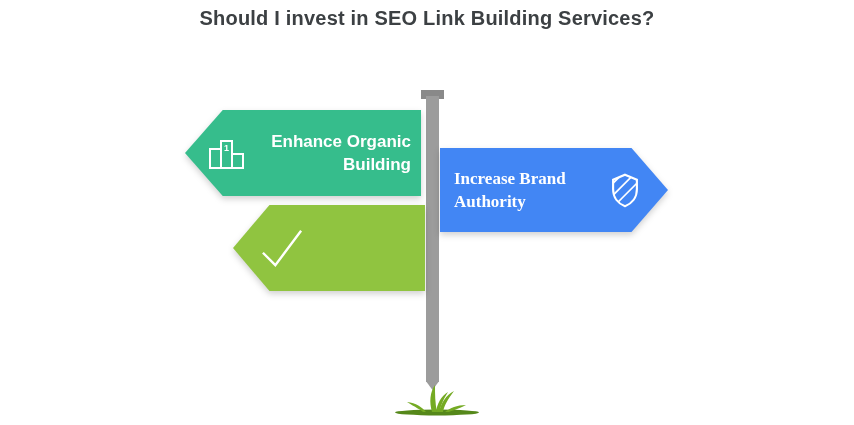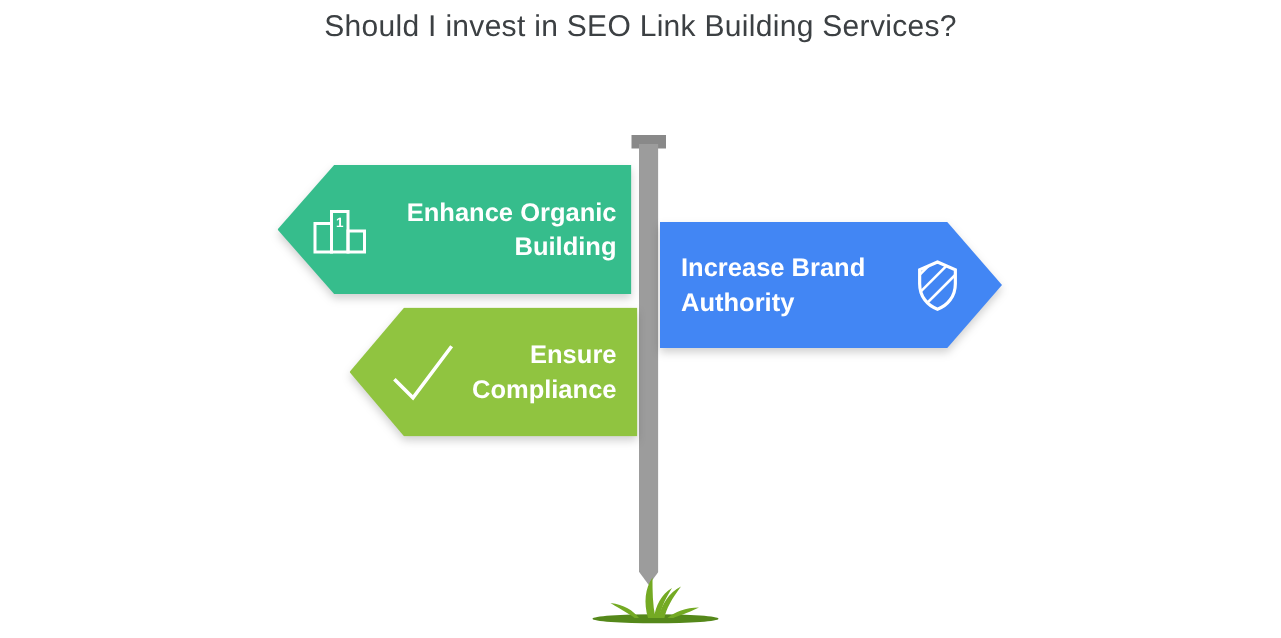--- a/index.html
+++ b/index.html
@@ -16,21 +16,21 @@
     background: #ffffff;
     overflow: hidden;
   }
   .title {
     position: absolute;
     top: 7px;
     left: 0;
     width: 100%;
     text-align: center;
     font-size: 20px;
-    font-weight: normal;
+    font-weight: bold;
     color: #3c4043;
     letter-spacing: 0.2px;
   }
   .pole {
     position: absolute;
     left: 426px;
     top: 96px;
     width: 13px;
     height: 294px;
     clip-path: polygon(0 0, 100% 0, 100% 97%, 50% 100%, 0 97%);
@@ -67,21 +67,21 @@
   .sign-olive .sign-inner {
     clip-path: polygon(0 50%, 19% 0, 100% 0, 100% 100%, 19% 100%);
     padding: 0 14px 0 26px;
   }
   .sign-blue .sign-inner {
     clip-path: polygon(0 0, 84% 0, 100% 50%, 84% 100%, 0 100%);
     padding: 0 26px 0 14px;
   }
   .sign .label { flex: 1; min-width: 0; }
   .label-right { text-align: right; }
-  .label-left  { text-align: left; }
+  .label-left  { text-align: left; font-family: Liberation Serif, serif; }
   .icon {
     flex: 0 0 auto;
     display: flex;
     align-items: center;
     justify-content: center;
   }
   .icon-podium { margin-right: 6px; }
   .icon-check  { margin-right: 6px; }
   .icon-shield { margin-left: 8px; }
   .grass {
@@ -118,21 +118,20 @@
     </div>
   </div>
 
   <div class="sign sign-olive">
     <div class="sign-inner" style="background-color: rgb(144, 196, 64);">
       <span class="icon icon-check">
         <svg width="46" height="42" viewBox="0 0 48 44" aria-hidden="true">
           <path d="M4 27 L17 40 L44 4" fill="none" stroke="#ffffff" stroke-width="2.5"></path>
         </svg>
       </span>
-      <span class="label label-right">Ensure Compliance</span>
     </div>
   </div>
 
   <div class="sign sign-blue">
     <div class="sign-inner" style="background-color: rgb(66, 134, 244);">
       <span class="label label-left">Increase Brand Authority</span>
       <span class="icon icon-shield">
         <svg width="34" height="38" viewBox="0 0 40 44" aria-hidden="true">
           <defs>
             <clipPath id="shieldClip">

